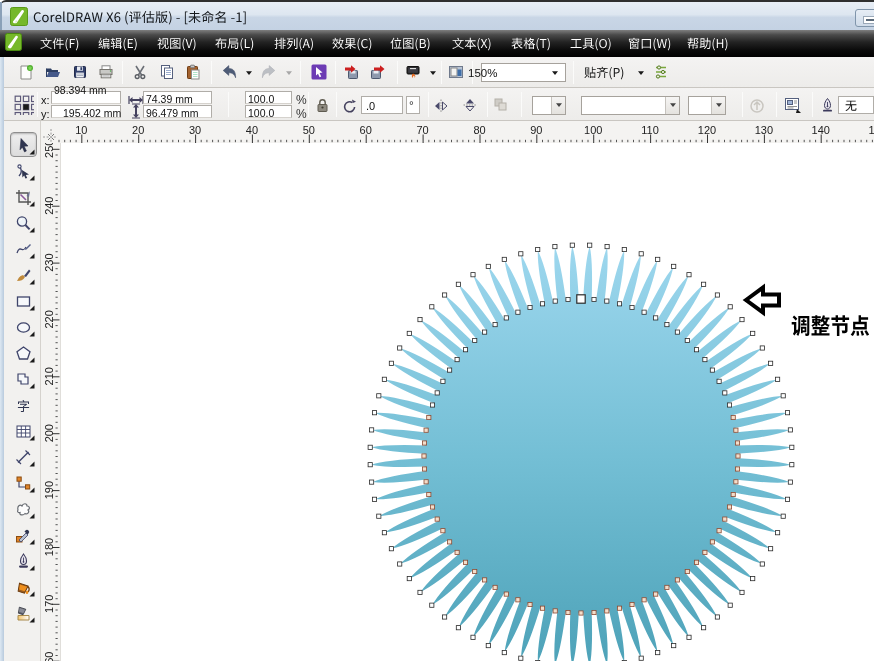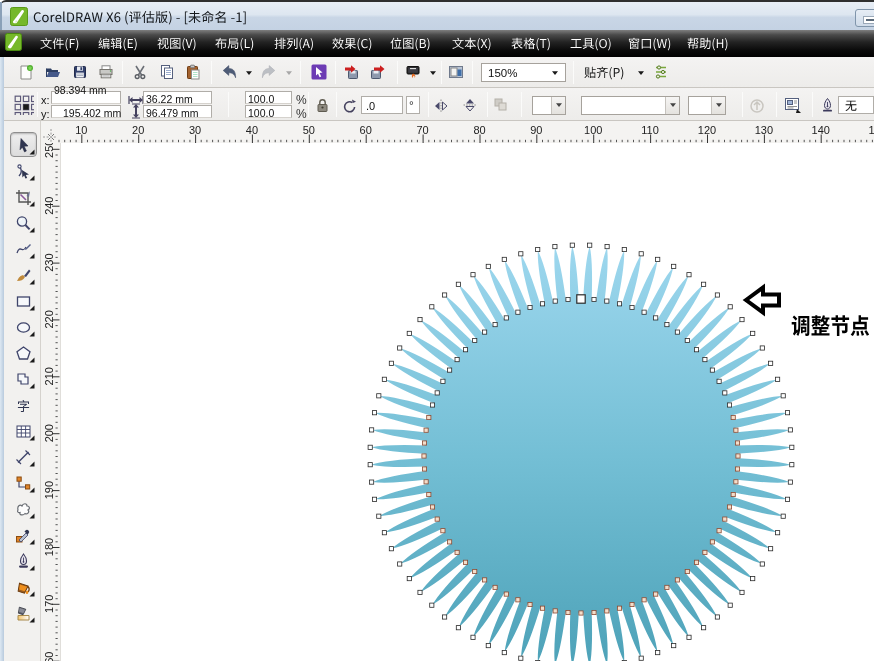--- a/index.html
+++ b/index.html
@@ -142,21 +142,21 @@
   </svg>
 <div class="abs" style="left:122px;top:61px;width:1px;height:23px;background:#d2cfca;border-right:1px solid #fbfbfa"></div>
 <div class="abs" style="left:211px;top:61px;width:1px;height:23px;background:#d2cfca;border-right:1px solid #fbfbfa"></div>
 <div class="abs" style="left:300px;top:61px;width:1px;height:23px;background:#d2cfca;border-right:1px solid #fbfbfa"></div>
 <div class="abs" style="left:335px;top:61px;width:1px;height:23px;background:#d2cfca;border-right:1px solid #fbfbfa"></div>
 <div class="abs" style="left:397px;top:61px;width:1px;height:23px;background:#d2cfca;border-right:1px solid #fbfbfa"></div>
 <div class="abs" style="left:441px;top:61px;width:1px;height:23px;background:#d2cfca;border-right:1px solid #fbfbfa"></div>
 <div class="abs" style="left:472px;top:61px;width:1px;height:23px;background:#d2cfca;border-right:1px solid #fbfbfa"></div>
 <div class="abs" style="left:573px;top:61px;width:1px;height:23px;background:#d2cfca;border-right:1px solid #fbfbfa"></div>
 <div class="abs" style="left:481px;top:63px;width:85px;height:19px;border:1px solid #a6a29c;background:#fff"></div>
-<div style="position:absolute;left:488px;top:67px;font:400 11.5px 'Liberation Sans',sans-serif;color:#111;letter-spacing:normal;white-space:nowrap">150%</div>
+<div style="position:absolute;left:468px;top:67px;font:400 11.5px 'Liberation Sans',sans-serif;color:#111;letter-spacing:normal;white-space:nowrap">150%</div>
 <svg style="position:absolute;left:551px;top:70px" width="8" height="6" viewBox="0 0 10 8">
     <path d="M1,1.5 L9,1.5 L5,6.5 Z" fill="#1a1a1a"></path>
   </svg>
 <svg style="position:absolute;left:584px;top:76.5px;overflow:visible" width="2" height="2">
     <path d="M7.9 -10.2H8.7V-4.0H7.9ZM8.3 -7.8H11.7V-6.9H8.3ZM6.3 -0.5H10.9V0.4H6.3ZM5.9 -4.4H11.3V0.9H10.5V-3.5H6.7V1.0H5.9ZM2.7 -8.0H3.5V-4.6Q3.5 -3.9 3.4 -3.1Q3.4 -2.4 3.1 -1.6Q2.9 -0.9 2.4 -0.2Q1.9 0.5 1.0 1.0Q0.9 0.9 0.8 0.7Q0.6 0.5 0.4 0.4Q1.3 -0.1 1.7 -0.7Q2.2 -1.3 2.4 -2.0Q2.6 -2.6 2.7 -3.3Q2.7 -4.0 2.7 -4.6ZM3.3 -1.6 3.9 -1.9Q4.2 -1.6 4.4 -1.2Q4.7 -0.8 4.9 -0.5Q5.1 -0.1 5.3 0.2L4.6 0.6Q4.5 0.4 4.2 -0.0Q4.0 -0.4 3.8 -0.8Q3.5 -1.2 3.3 -1.6ZM1.0 -9.6H5.2V-2.2H4.4V-8.8H1.8V-2.2H1.0Z M13.0 -9.0H23.6V-8.2H13.0ZM20.2 -4.1H21.1V1.0H20.2ZM20.6 -8.7 21.6 -8.4Q21.0 -7.3 20.2 -6.6Q19.3 -5.8 18.2 -5.3Q17.1 -4.8 15.9 -4.4Q14.6 -4.1 13.2 -3.9Q13.2 -4.0 13.1 -4.1Q13.0 -4.3 12.9 -4.4Q12.8 -4.6 12.7 -4.7Q14.5 -4.9 16.1 -5.4Q17.7 -5.9 18.8 -6.7Q20.0 -7.5 20.6 -8.7ZM15.4 -4.1H16.4V-2.7Q16.4 -2.3 16.3 -1.8Q16.2 -1.3 16.0 -0.8Q15.8 -0.3 15.4 0.2Q15.0 0.6 14.4 1.0Q14.3 0.9 14.2 0.7Q14.1 0.6 13.9 0.5Q13.8 0.4 13.7 0.3Q14.5 -0.1 14.8 -0.6Q15.2 -1.1 15.3 -1.7Q15.4 -2.2 15.4 -2.8ZM15.7 -8.7Q16.4 -7.6 17.6 -6.8Q18.8 -6.0 20.4 -5.5Q22.0 -5.0 24.0 -4.8Q23.9 -4.7 23.8 -4.6Q23.7 -4.4 23.6 -4.3Q23.5 -4.1 23.4 -4.0Q21.5 -4.2 19.9 -4.8Q18.2 -5.3 17.0 -6.2Q15.8 -7.1 15.0 -8.4ZM17.5 -10.1 18.4 -10.3Q18.6 -10.0 18.9 -9.6Q19.1 -9.2 19.2 -8.9L18.3 -8.6Q18.2 -8.9 18.0 -9.3Q17.8 -9.7 17.5 -10.1Z M27.3 2.4Q26.5 1.0 26.0 -0.5Q25.5 -2.0 25.5 -3.8Q25.5 -5.6 26.0 -7.1Q26.5 -8.6 27.3 -10.0L28.0 -9.7Q27.2 -8.4 26.8 -6.9Q26.4 -5.3 26.4 -3.8Q26.4 -2.2 26.8 -0.7Q27.2 0.8 28.0 2.1Z M29.8 0.0V-8.9H32.3Q33.3 -8.9 34.1 -8.7Q34.8 -8.4 35.2 -7.9Q35.7 -7.3 35.7 -6.3Q35.7 -5.4 35.2 -4.8Q34.8 -4.2 34.1 -3.9Q33.3 -3.6 32.3 -3.6H30.9V0.0ZM30.9 -4.5H32.2Q33.4 -4.5 34.0 -4.9Q34.5 -5.4 34.5 -6.3Q34.5 -7.3 33.9 -7.7Q33.3 -8.0 32.2 -8.0H30.9Z M37.5 2.4 36.8 2.1Q37.5 0.8 37.9 -0.7Q38.3 -2.2 38.3 -3.8Q38.3 -5.3 37.9 -6.9Q37.5 -8.4 36.8 -9.7L37.5 -10.0Q38.3 -8.6 38.8 -7.1Q39.3 -5.6 39.3 -3.8Q39.3 -2.0 38.8 -0.5Q38.3 1.0 37.5 2.4Z" fill="#1a1a1a"></path>
   </svg>
 <svg style="position:absolute;left:637px;top:70px" width="8" height="6" viewBox="0 0 10 8">
     <path d="M1,1.5 L9,1.5 L5,6.5 Z" fill="#1a1a1a"></path>
   </svg>
 <svg style="position:absolute;left:653px;top:64px;" width="16" height="16" viewBox="0 0 16 16">
@@ -190,21 +190,21 @@
 <div style="position:absolute;left:63px;top:106.5px;font:400 10.5px 'Liberation Sans',sans-serif;color:#111;letter-spacing:normal;white-space:nowrap">195.402 mm</div>
 <svg style="position:absolute;left:128px;top:95px;" width="16" height="10" viewBox="0 0 16 10">
     <path d="M1,5 l3.5,-3 v2 h7 v-2 l3.5,3 -3.5,3 v-2 h-7 v2 z" fill="#44415e"></path>
     <path d="M1,1 v8 M15,1 v8" stroke="#44415e" stroke-width="1.2"></path>
   </svg>
 <svg style="position:absolute;left:131px;top:103px;" width="10" height="16" viewBox="0 0 10 16">
     <path d="M5,1 l-3,3.5 h2 v7 h-2 l3,3.5 3,-3.5 h-2 v-7 h2 z" fill="#44415e"></path>
     <path d="M1,1 h8 M1,15 h8" stroke="#44415e" stroke-width="1.2"></path>
   </svg>
 <div class="abs" style="left:143px;top:91px;width:69px;height:13px;background:#fff;border:1px solid #b0ada8;border-bottom-color:#d5d2cd"></div>
-<div style="position:absolute;left:146px;top:92.5px;font:400 10.5px 'Liberation Sans',sans-serif;color:#111;letter-spacing:normal;white-space:nowrap">36.22 mm</div>
+<div style="position:absolute;left:146px;top:92.5px;font:400 10.5px 'Liberation Sans',sans-serif;color:#111;letter-spacing:normal;white-space:nowrap">74.39 mm</div>
 <div class="abs" style="left:143px;top:105px;width:69px;height:13px;background:#fff;border:1px solid #b0ada8;border-bottom-color:#d5d2cd"></div>
 <div style="position:absolute;left:146px;top:106.5px;font:400 10.5px 'Liberation Sans',sans-serif;color:#111;letter-spacing:normal;white-space:nowrap">96.479 mm</div>
 <div class="abs" style="left:245px;top:91px;width:47px;height:13px;background:#fff;border:1px solid #b0ada8;border-bottom-color:#d5d2cd"></div>
 <div style="position:absolute;left:248px;top:92.5px;font:400 10.5px 'Liberation Sans',sans-serif;color:#111;letter-spacing:normal;white-space:nowrap">100.0</div>
 <div class="abs" style="left:245px;top:105px;width:47px;height:13px;background:#fff;border:1px solid #b0ada8;border-bottom-color:#d5d2cd"></div>
 <div style="position:absolute;left:248px;top:106.5px;font:400 10.5px 'Liberation Sans',sans-serif;color:#111;letter-spacing:normal;white-space:nowrap">100.0</div>
 <div style="position:absolute;left:296px;top:93px;font:400 12px 'Liberation Sans',sans-serif;color:#333;letter-spacing:normal;white-space:nowrap">%</div>
 <div style="position:absolute;left:296px;top:107px;font:400 12px 'Liberation Sans',sans-serif;color:#333;letter-spacing:normal;white-space:nowrap">%</div>
 <svg style="position:absolute;left:315px;top:98px;" width="15" height="15" viewBox="0 0 15 15">
     <rect x="3" y="6.5" width="9" height="7" rx="0.8" fill="#8e8a80" stroke="#5f5b50"></rect>

